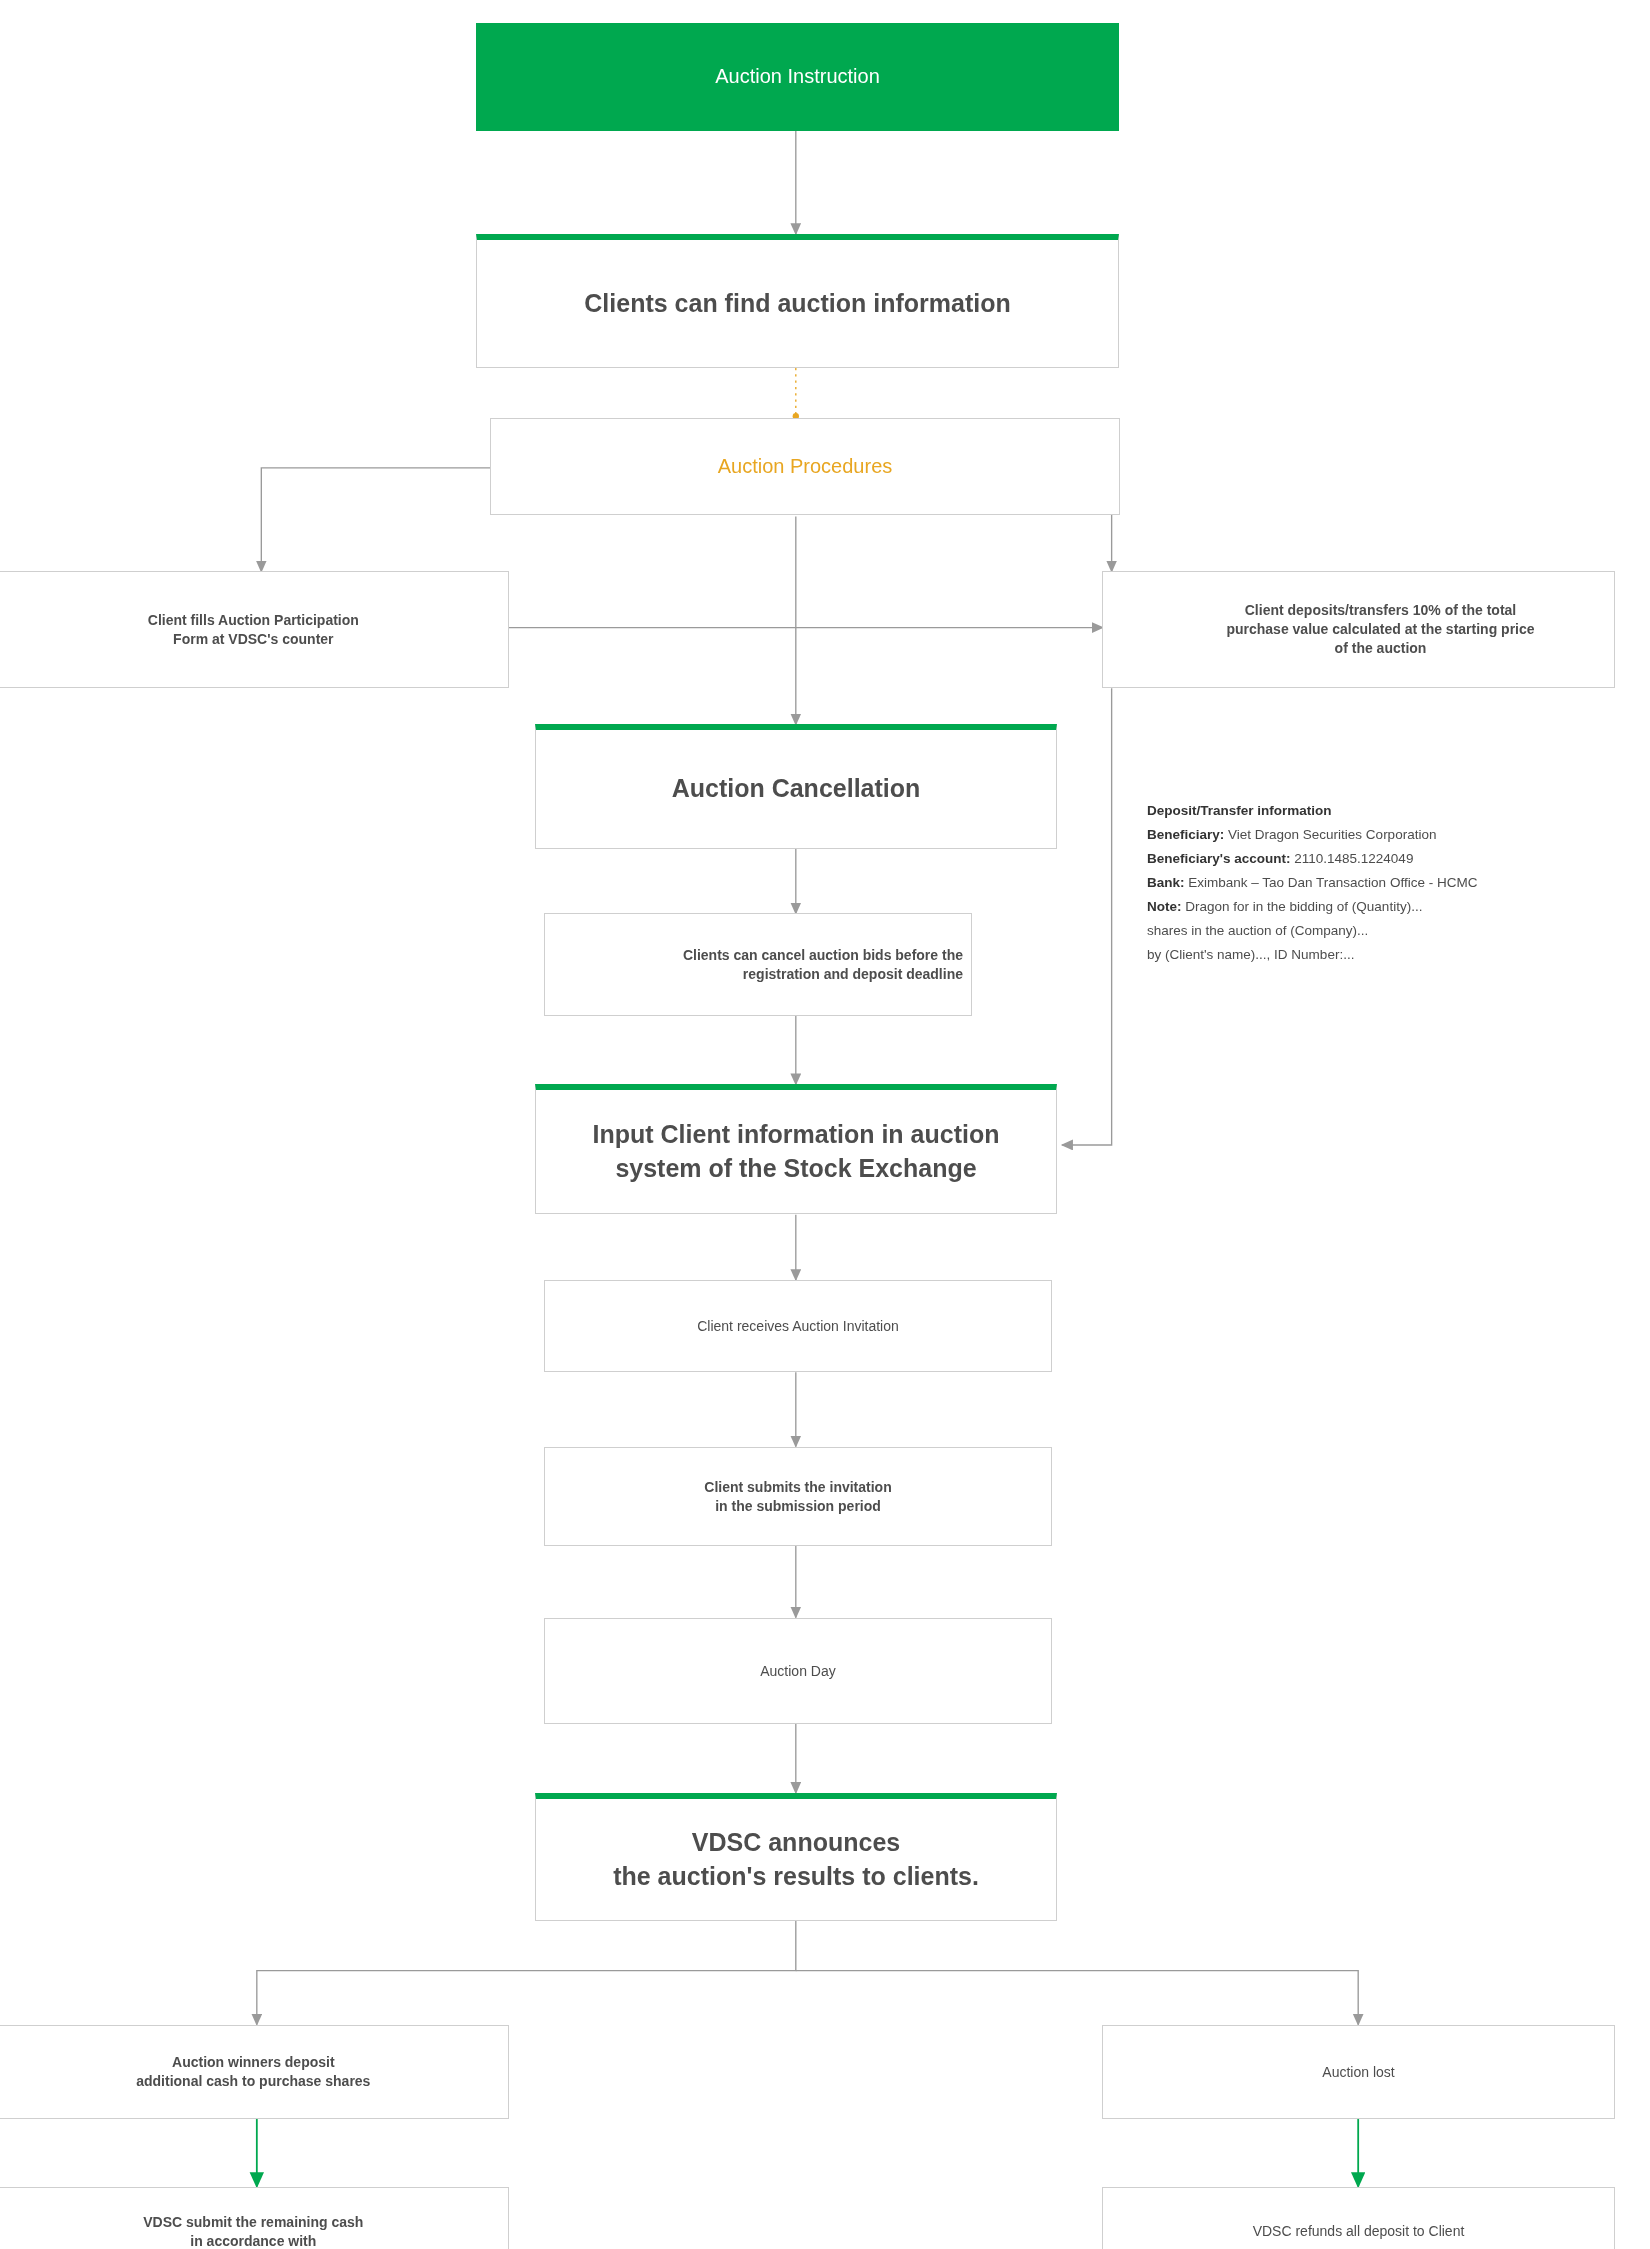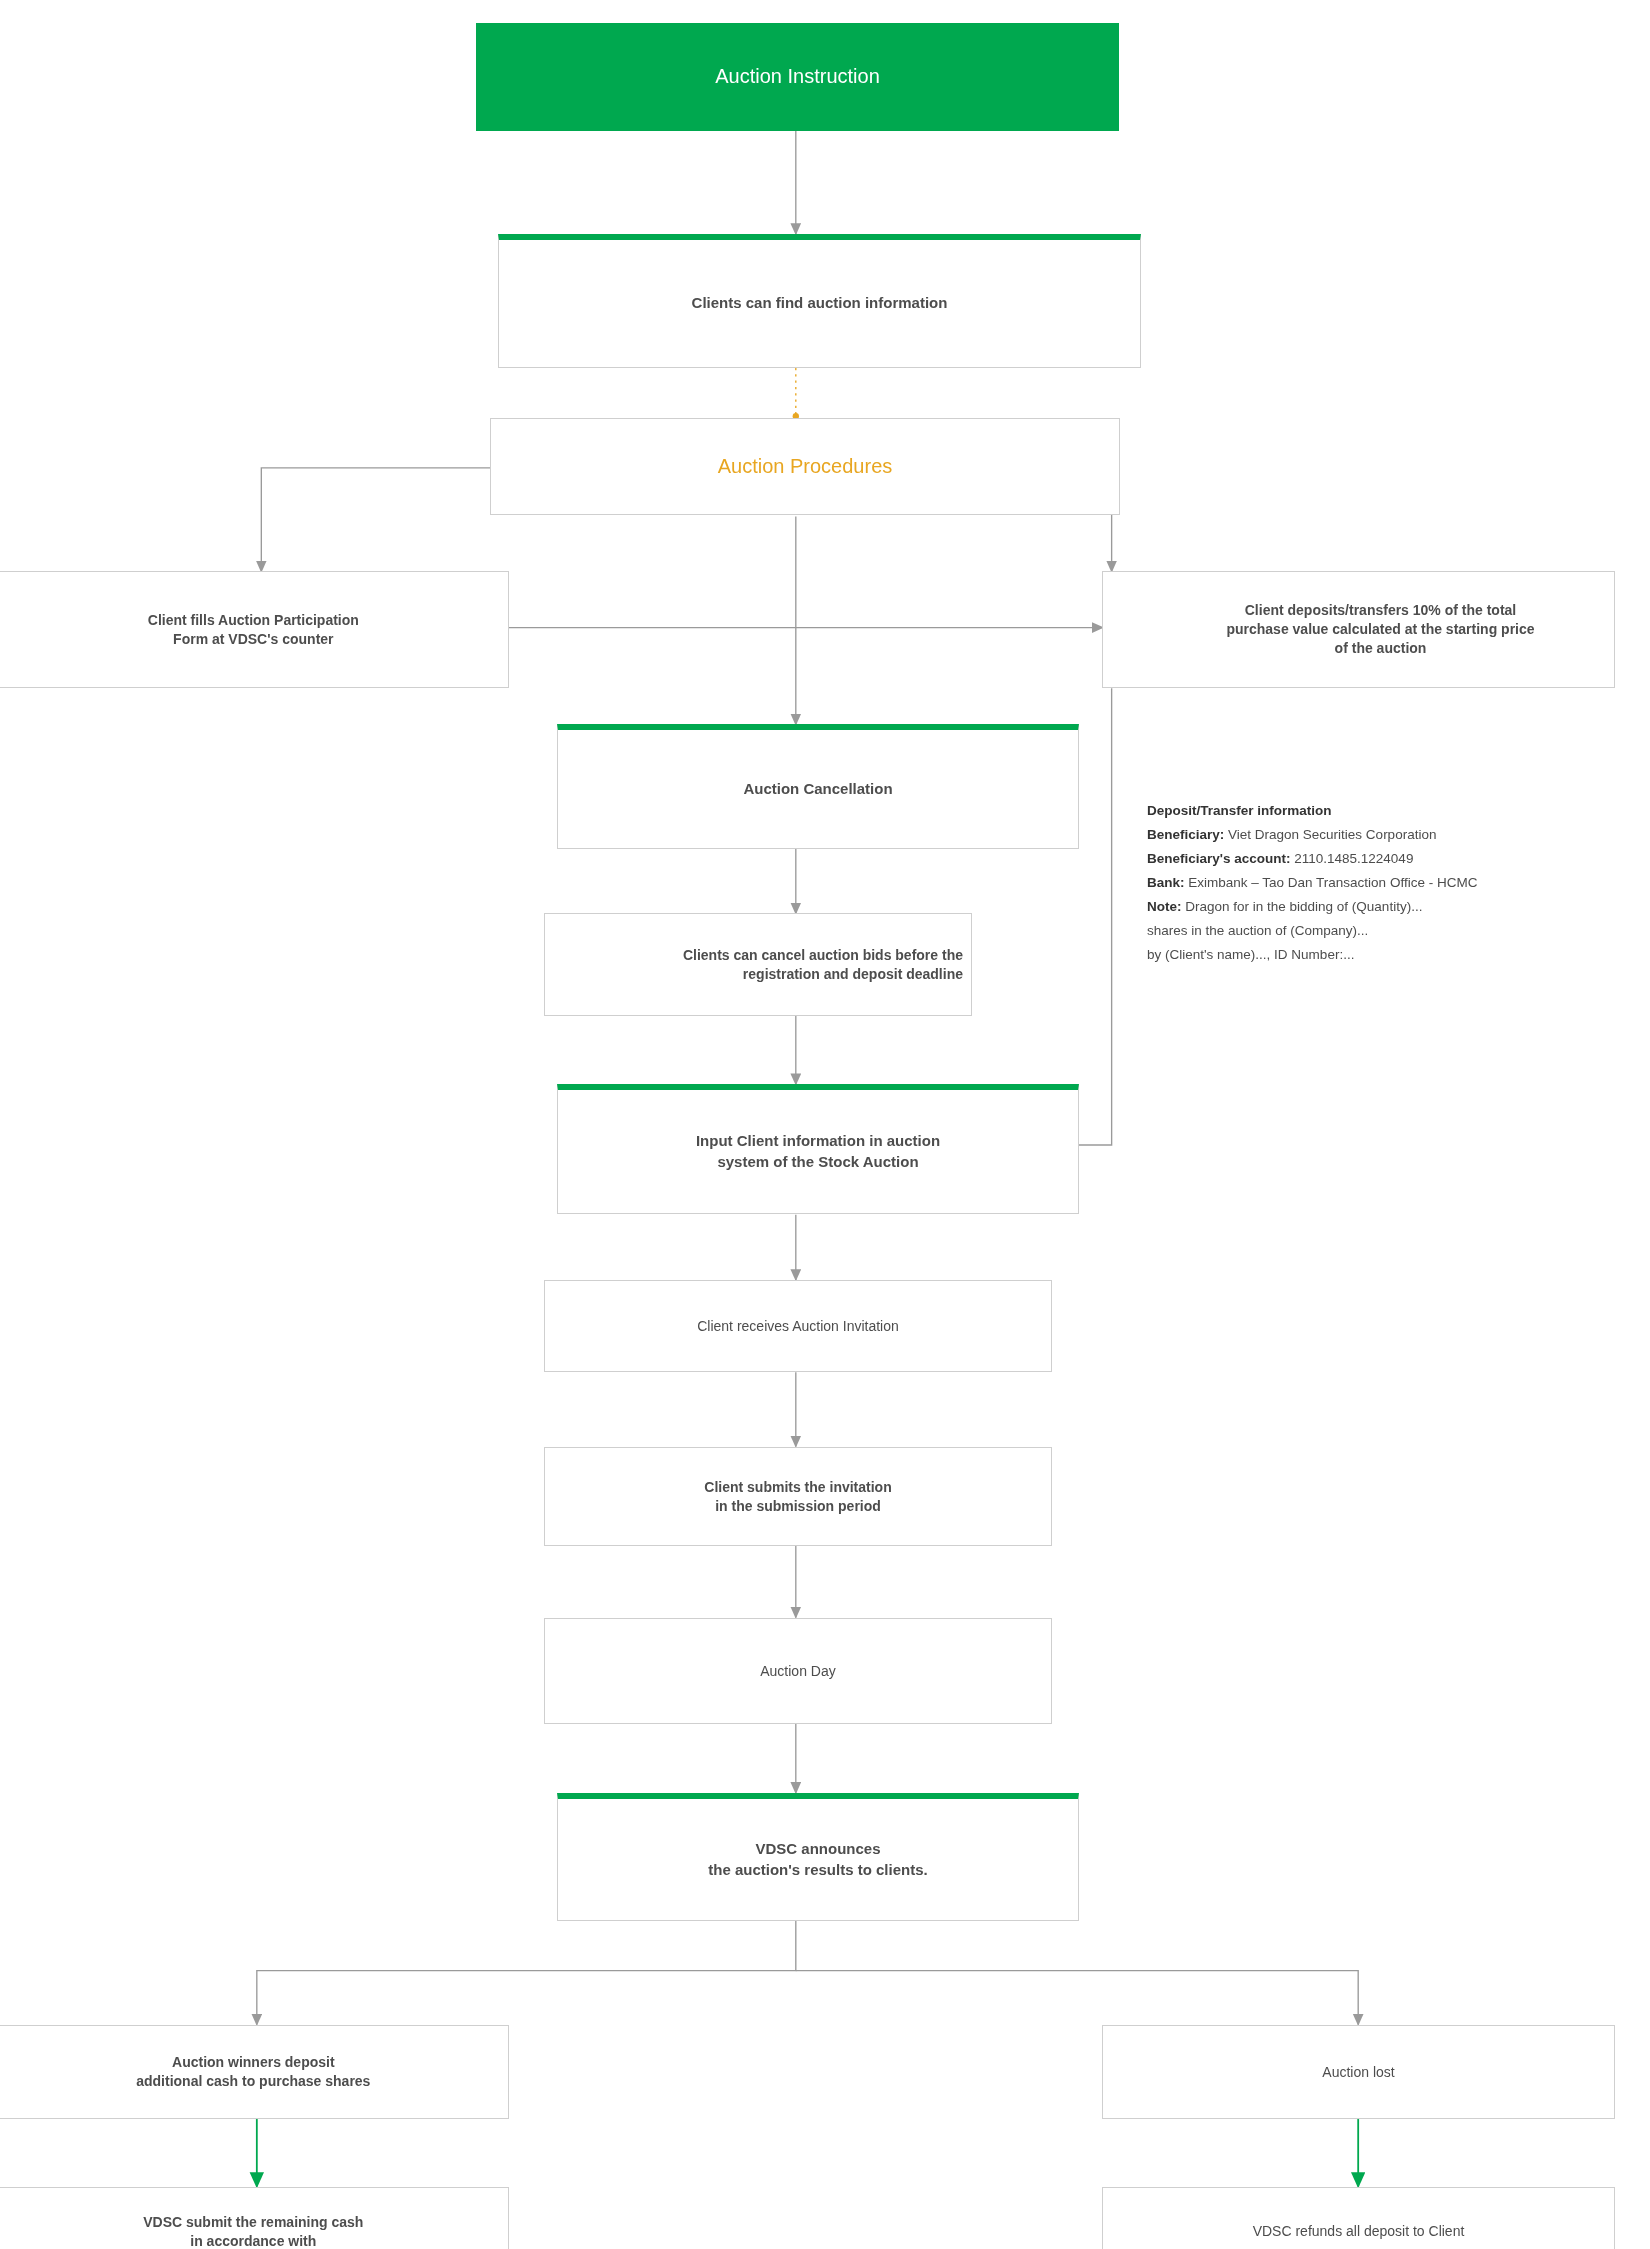--- a/index.html
+++ b/index.html
@@ -41,23 +41,22 @@
   .node.solid-green {
     background: #00a84f;
     border: none;
     color: #ffffff;
   }
   .title-lg {
     font-size: 20px;
     font-weight: normal;
   }
   .title-md {
-    font-size: 15px;
+    font-size: 25px;
     font-weight: bold;
-    margin-left: 22px;
   }
   .body-sm {
     font-size: 14px;
     font-weight: normal;
   }
   .body-sm-b {
     font-size: 14px;
     font-weight: bold;
   }
   .amber {
@@ -161,21 +160,21 @@
     <span class="txt">Auction Cancellation</span>
   </div>
 
   <div class="node body-sm-b" style="left:544px; top:913px; width:428px; height:103px;text-align:right;">
     <span class="txt">Clients can cancel auction bids before the
 registration and deposit deadline</span>
   </div>
 
   <div class="node green-head title-md" style="left:535px; top:1084px; width:522px; height:130px;">
     <span class="txt">Input Client information in auction
-system of the Stock Auction</span>
+system of the Stock Exchange</span>
   </div>
 
   <div class="node body-sm" style="left:544px; top:1280px; width:508px; height:92px;">
     <span class="txt">Client receives Auction Invitation</span>
   </div>
 
   <div class="node body-sm-b" style="left:544px; top:1447px; width:508px; height:99px;">
     <span class="txt">Client submits the invitation
 in the submission period</span>
   </div>

